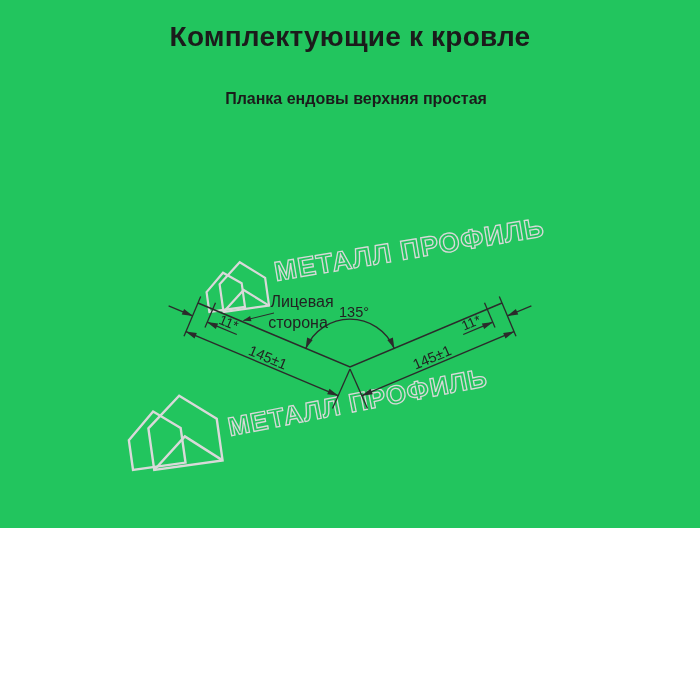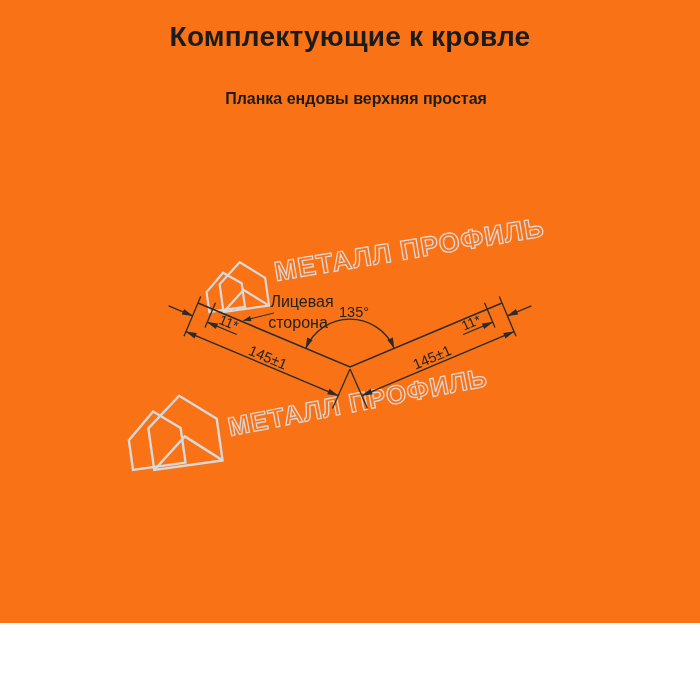--- a/index.html
+++ b/index.html
@@ -1,19 +1,19 @@
 <!DOCTYPE html>
 <html><head>
 <meta charset="utf-8">
 <style>
   html,body{margin:0;padding:0;background:#fff;}
   .page{
     position:relative;
-    width:700px;height:623px;
-    background:#f97316;
+    width:700px;height:528px;
+    background:#22c55e;
     font-family:"Liberation Sans", sans-serif;
     overflow:hidden;
   }
   .title{
     position:absolute;left:0;top:21px;width:700px;
     text-align:center;
     font-size:28px;font-weight:bold;color:#1b1b1b;
     letter-spacing:0.2px;
   }
   .subtitle{

